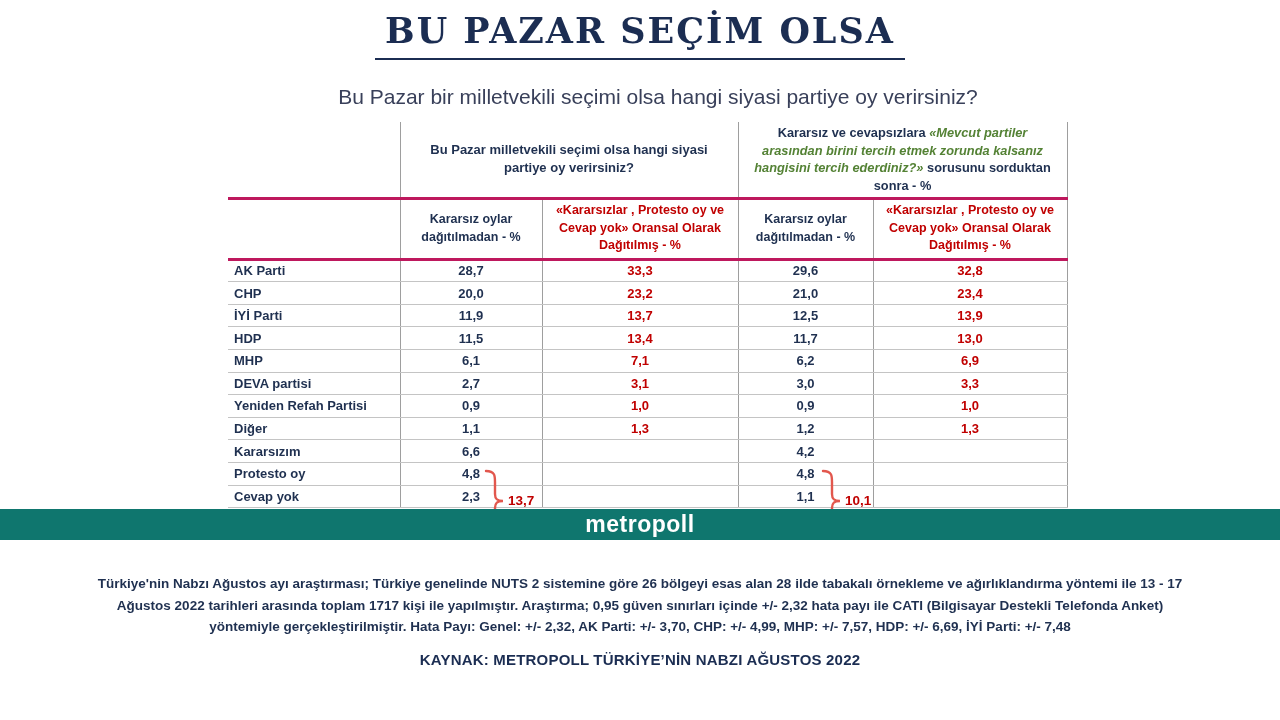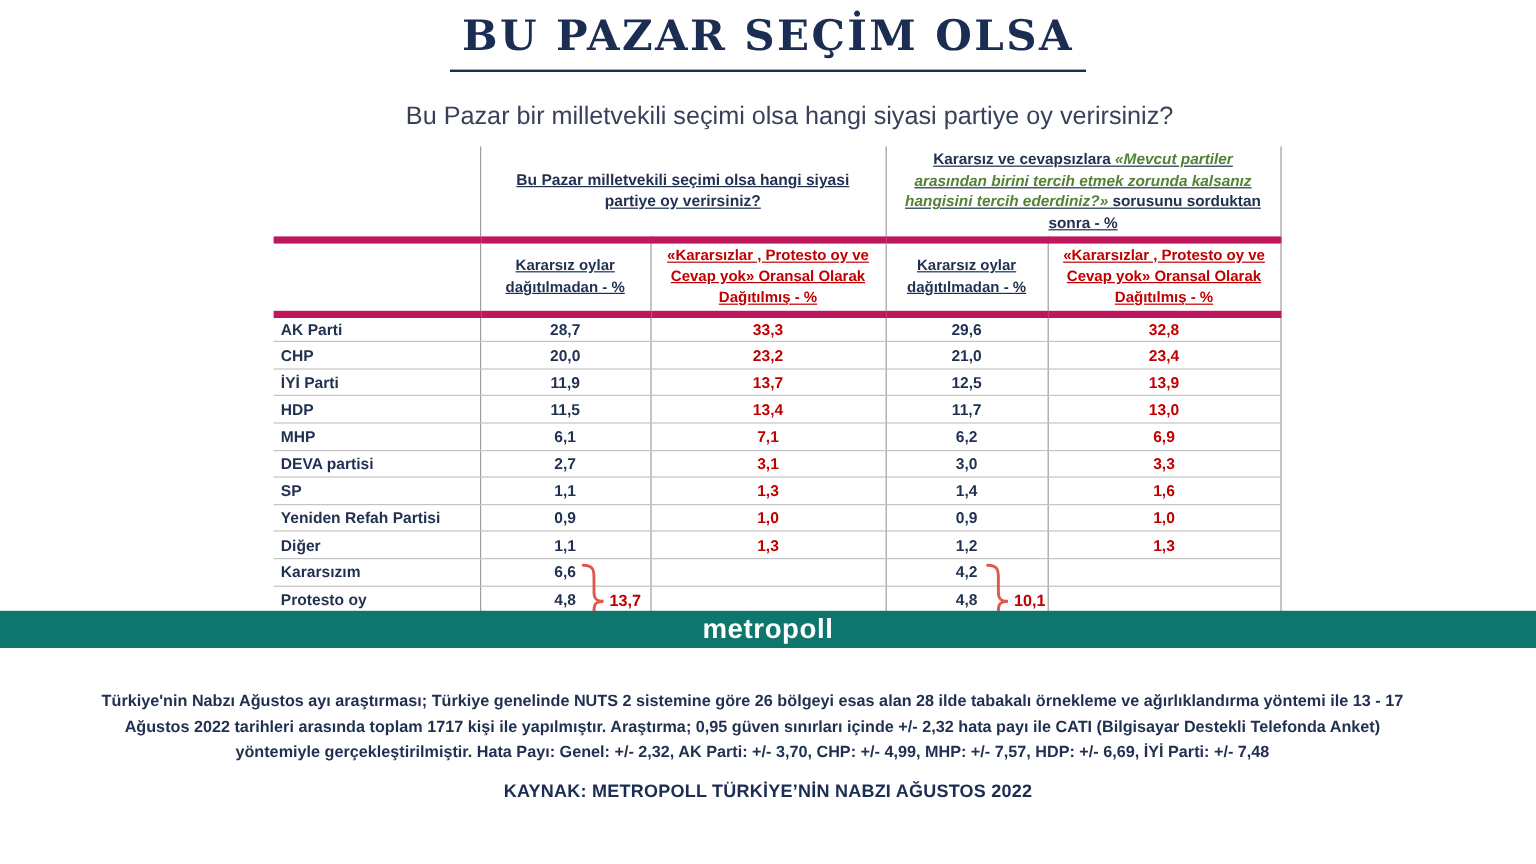--- a/index.html
+++ b/index.html
@@ -16,41 +16,41 @@
               font-size:21px; color:#39405a;margin-left:18px; }
 
   .table-wrap { position:absolute; left:228px; top:122px; width:839px; }
   table { border-collapse:collapse; table-layout:fixed; width:839px; }
   col.c1 { width:172px; } col.c2 { width:142px; } col.c3 { width:196px; }
   col.c4 { width:135px; } col.c5 { width:194px; }
 
   th, td { font-size:13px; font-weight:700; color:#1f3050; vertical-align:middle; }
   .vline { border-right:1px solid #9e9e9e; }
   .hline { border-bottom:1px solid #c4c4c4; }
-  .hline-strong { border-bottom:6px solid #be185d;text-decoration:underline; }
+  .hline-strong { border-bottom:3px solid #be185d; }
 
   tr.group-row th { height:60px; text-align:center; padding:2px 8px; line-height:1.38; }
   tr.sub-row th { height:61px; text-align:center; padding:2px 6px; font-size:12.5px; line-height:1.4; }
   .red-text { color:#c00000; }
   .green-quote { color:#548235; font-style:italic; }
   .grp2 { font-size:12.8px; }
 
   tr.data-row td { height:22.6px; }
   td.party { text-align:left; padding-left:6px; }
   td.val { text-align:center; }
   td.val-red { text-align:center; color:#c00000;margin-top:16px; }
 
   .bracket { position:absolute; width:20px; height:64px; }
   .bracket-left  { left:256px; top:347px; }
   .bracket-right { left:593px; top:347px; }
   .bracket-total { position:absolute; font-size:13.5px; font-weight:700; color:#c00000; }
   .total-left  { left:280px; top:371px; }
   .total-right { left:617px; top:371px; }
 
-  .footnote { position:absolute; top:573px; left:47px; width:1160px; text-align:center;
+  .footnote { position:absolute; top:573px; left:60px; width:1160px; text-align:center;
               font-size:13.5px; font-weight:700; color:#1f3050; line-height:1.6; }
 
   .source-line { position:absolute; top:651px; left:0; width:100%; text-align:center;
                  font-size:15px; font-weight:700; color:#1b2d52; letter-spacing:0.2px; }
 
   .footer-bar { position:absolute; bottom:0; left:0; width:100%; height:31px;
                 background:#0f766e; text-align:center; }
   .footer-logo { color:#ffffff; font-size:23px; font-weight:700; line-height:31px;
                  letter-spacing:0.5px; }
 </style>
@@ -126,27 +126,20 @@
         <td class="val-red vline hline">6,9</td>
       </tr>
       <tr class="data-row">
         <td class="party vline hline">DEVA partisi</td>
         <td class="val vline hline">2,7</td>
         <td class="val-red vline hline">3,1</td>
         <td class="val vline hline">3,0</td>
         <td class="val-red vline hline">3,3</td>
       </tr>
       <tr class="data-row">
-        <td class="party vline hline">SP</td>
-        <td class="val vline hline">1,1</td>
-        <td class="val-red vline hline">1,3</td>
-        <td class="val vline hline">1,4</td>
-        <td class="val-red vline hline">1,6</td>
-      </tr>
-      <tr class="data-row">
         <td class="party vline hline">Yeniden Refah Partisi</td>
         <td class="val vline hline">0,9</td>
         <td class="val-red vline hline">1,0</td>
         <td class="val vline hline">0,9</td>
         <td class="val-red vline hline">1,0</td>
       </tr>
       <tr class="data-row">
         <td class="party vline hline">Diğer</td>
         <td class="val vline hline">1,1</td>
         <td class="val-red vline hline">1,3</td>

